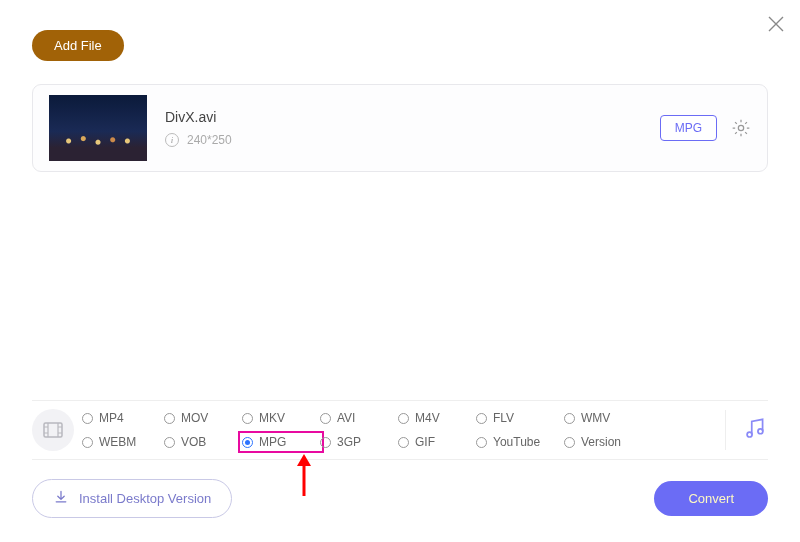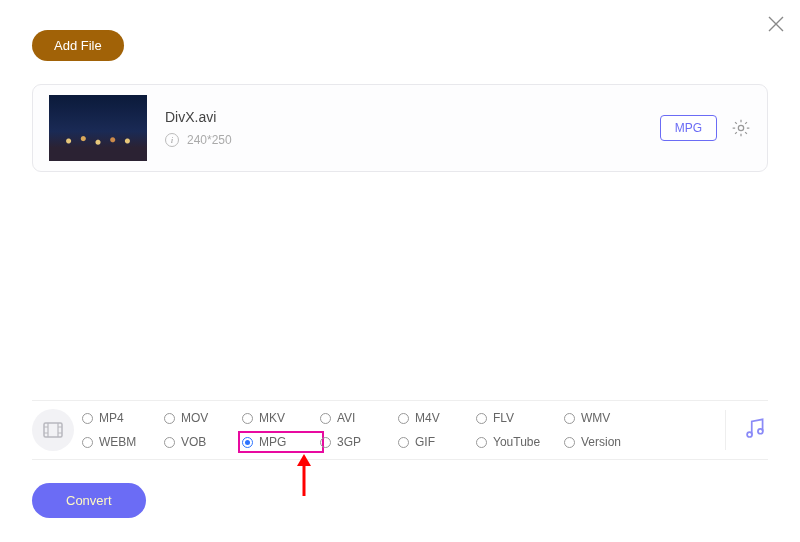--- a/index.html
+++ b/index.html
@@ -208,14 +208,22 @@
 </div>
 
 <div class="arrow-annot">
   <svg width="20" height="42">
       <path d="M10 42 V6" stroke="#f00" stroke-width="3"></path>
       <path d="M10 0 L3 12 L17 12 Z" fill="#f00"></path>
     </svg>
 </div>
 
 <div class="bottombar">
+  <button class="install-btn">
+    <span>
+      <svg viewBox="0 0 20 20" width="16" height="16">
+          <path d="M10 3v9M6 9l4 4 4-4M4 16h12" fill="none" stroke="currentColor" stroke-width="1.6" stroke-linecap="round" stroke-linejoin="round"></path>
+        </svg>
+    </span>
+    <span>Install Desktop Version</span>
+  </button>
   <button class="convert-btn">Convert</button>
 </div>
 
 </body></html>

